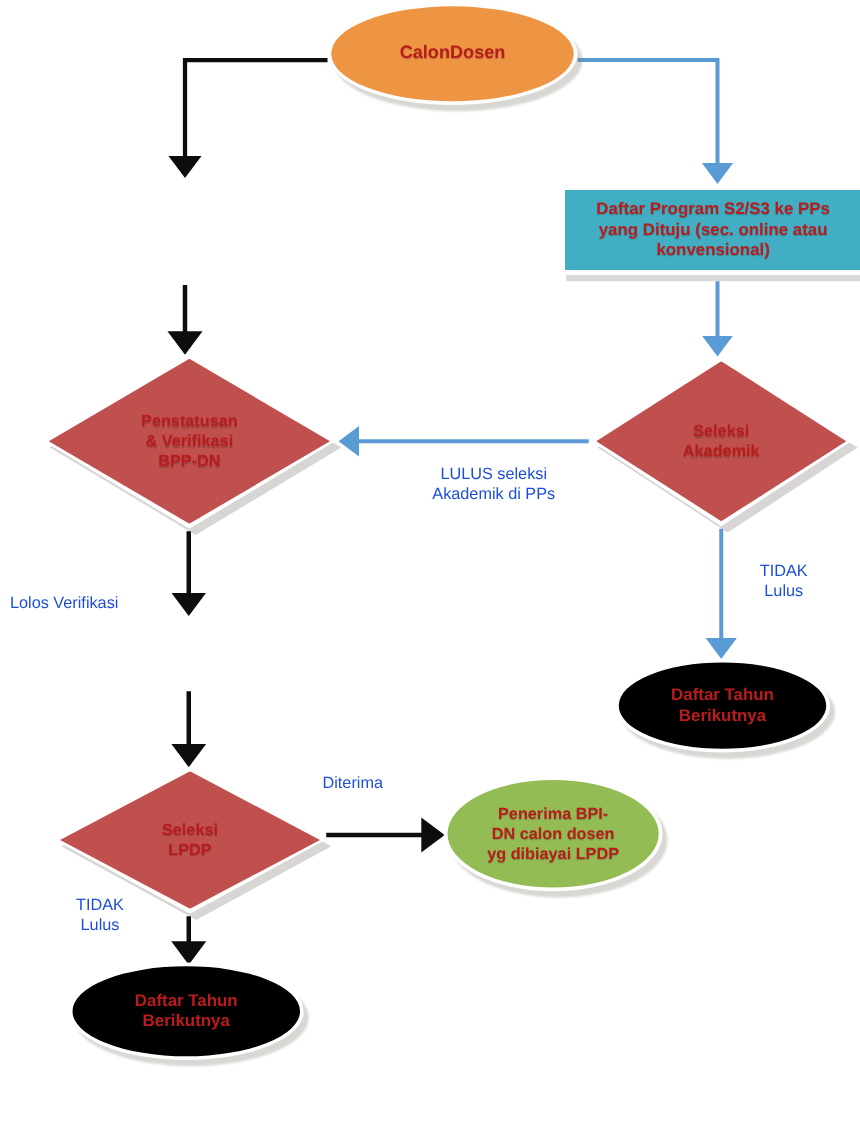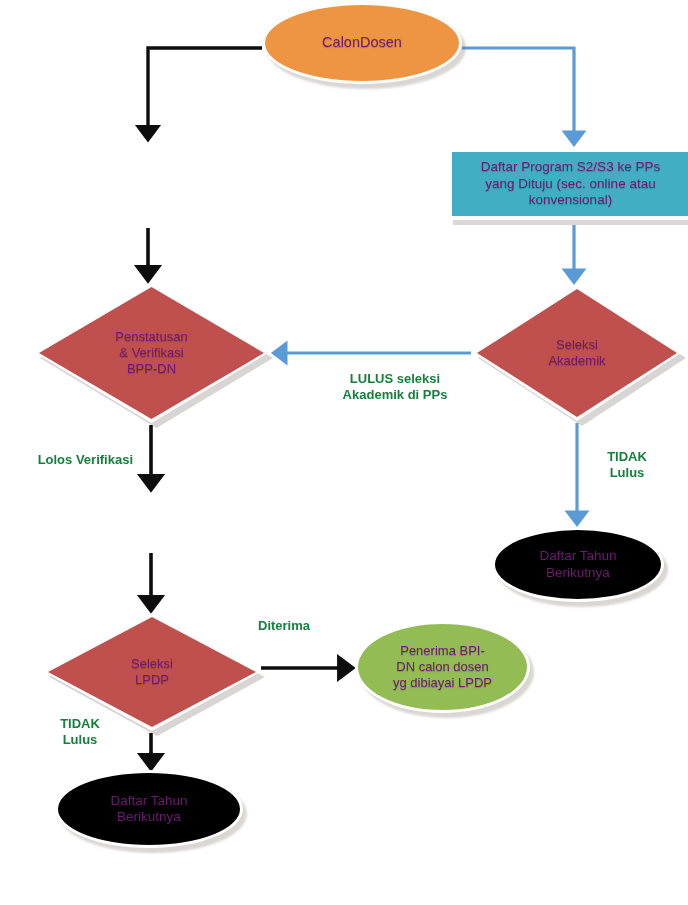--- a/index.html
+++ b/index.html
@@ -25,22 +25,22 @@
     top: 0;
     width: 688px;
     height: 905px;
     pointer-events: none;
   }
 
   
   .node-text {
     position: relative;
     z-index: 3;
-    color: #701a75;
-    font-weight: normal;
+    color: #b91c1c;
+    font-weight: bold;
     text-align: center;
     line-height: 1.22;
     white-space: pre-line;
     text-shadow: 0 1px 1px rgba(0,0,0,.22);
   }
 
   
   .ellipse {
     position: absolute;
     display: flex;
@@ -155,29 +155,29 @@
   #node-seleksi-akademik { left: 473px; top: 285px; width: 208px; height: 136px; }
   #node-seleksi-akademik .node-text { font-size: 13px; }
 
   #node-seleksi-lpdp { left: 44px; top: 613px; width: 216px; height: 118px; }
   #node-seleksi-lpdp .node-text { font-size: 13px; }
 
   
   .edge-label {
     position: absolute;
     z-index: 4;
-    color: #15803d;
-    font-weight: bold;
+    color: #1d4ed8;
+    font-weight: normal;
     font-size: 13px;
     line-height: 1.25;
     text-align: center;
     white-space: pre-line;
   }
   #label-lulus-seleksi { left: 300px; top: 371px; width: 190px; }
-  #label-lolos-verifikasi { left: 8px; top: 452px; width: 125px; text-align: right; }
+  #label-lolos-verifikasi { left: 8px; top: 474px; width: 125px; text-align: left; }
   #label-tidak-lulus-1 { left: 588px; top: 449px; width: 78px; }
   #label-tidak-lulus-2 { left: 40px; top: 716px; width: 80px; }
   #label-diterima { left: 258px; top: 618px; width: 94px; text-align: left; }
 </style>
 </head>
 <body>
 
 <div id="canvas">
 
   <svg id="connectors" viewBox="0 0 688 905" width="688" height="905">

